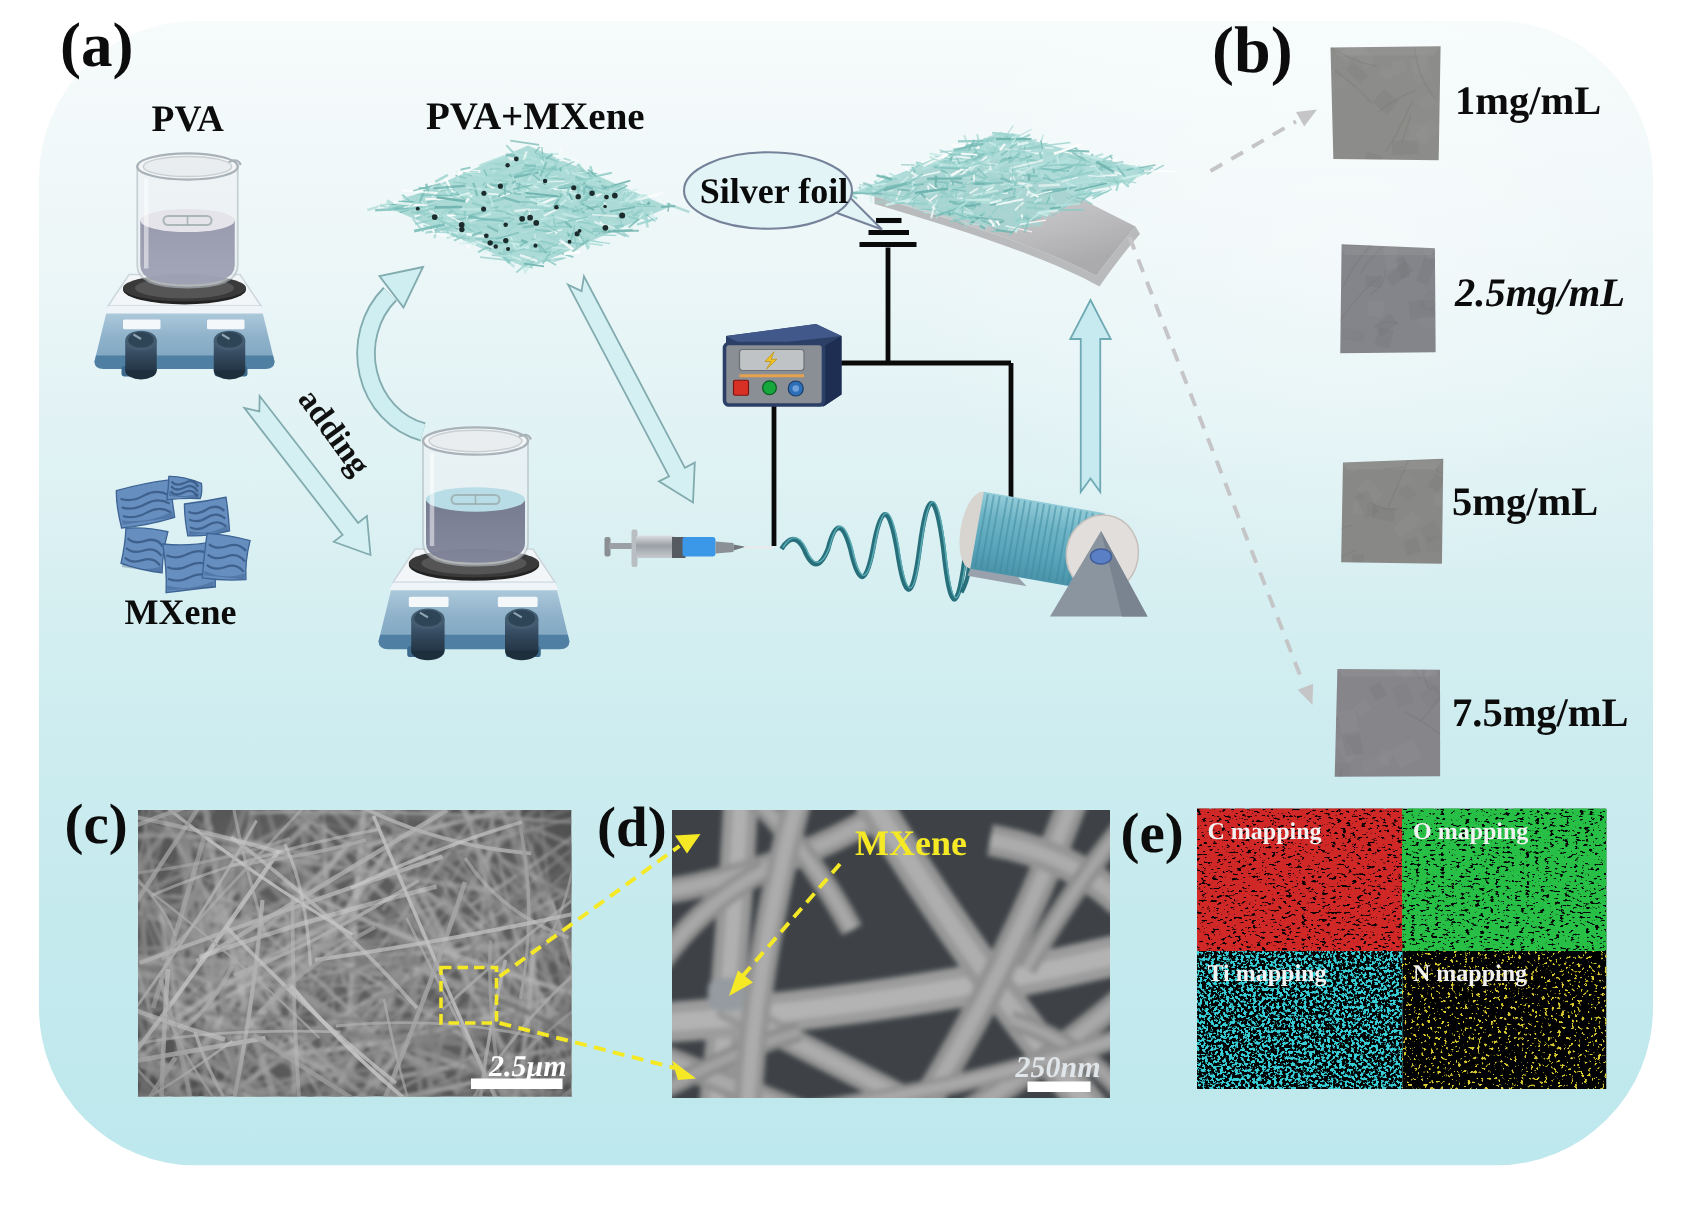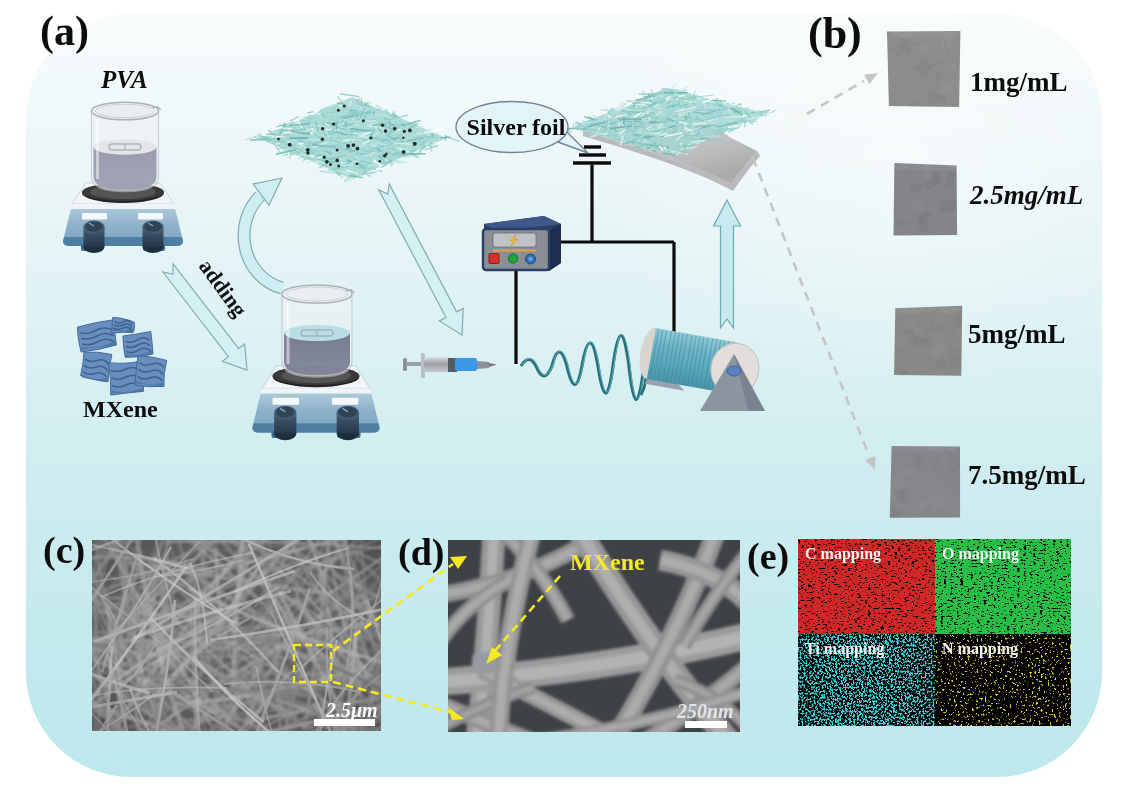--- a/index.html
+++ b/index.html
@@ -1917,18 +1917,19 @@
         <rect x="137" y="95" width="136" height="92" fill="#000000"></rect>
         <rect x="137" y="95" width="136" height="92" filter="url(#fN)"></rect>
         <text x="144" y="115" font-family="Liberation Serif" font-size="16" font-weight="bold" fill="#f2f2f2">N mapping</text>
       </g>
     </svg>
 <div class="lbl" style="left:40px;top:10px;font-size:42px;">(a)</div>
 <div class="lbl" style="left:808px;top:12px;font-size:44px;">(b)</div>
 <div class="lbl" style="left:43px;top:531px;font-size:38px;">(c)</div>
 <div class="lbl" style="left:398px;top:533px;font-size:38px;">(d)</div>
 <div class="lbl" style="left:747px;top:537px;font-size:38px;">(e)</div>
-<div class="lbl" style="left:101px;top:67px;font-size:25px;font-style:italic;">PVA</div>
+<div class="lbl" style="left:101px;top:67px;font-size:25px;">PVA</div>
+<div class="lbl" style="left:284px;top:65px;font-size:26px;">PVA+MXene</div>
 <div class="lbl" style="left:83px;top:397px;font-size:24px;">MXene</div>
-<div class="lbl" style="left:970px;top:54px;font-size:27px;margin-top:15px;">1mg/mL</div>
+<div class="lbl" style="left:970px;top:54px;font-size:27px;">1mg/mL</div>
 <div class="lbl" style="left:970px;top:182px;font-size:27px;font-style:italic;">2.5mg/mL</div>
 <div class="lbl" style="left:968px;top:321px;font-size:27px;">5mg/mL</div>
 <div class="lbl" style="left:968px;top:462px;font-size:27px;text-align:right;">7.5mg/mL</div>
 </div>
 </body></html>

